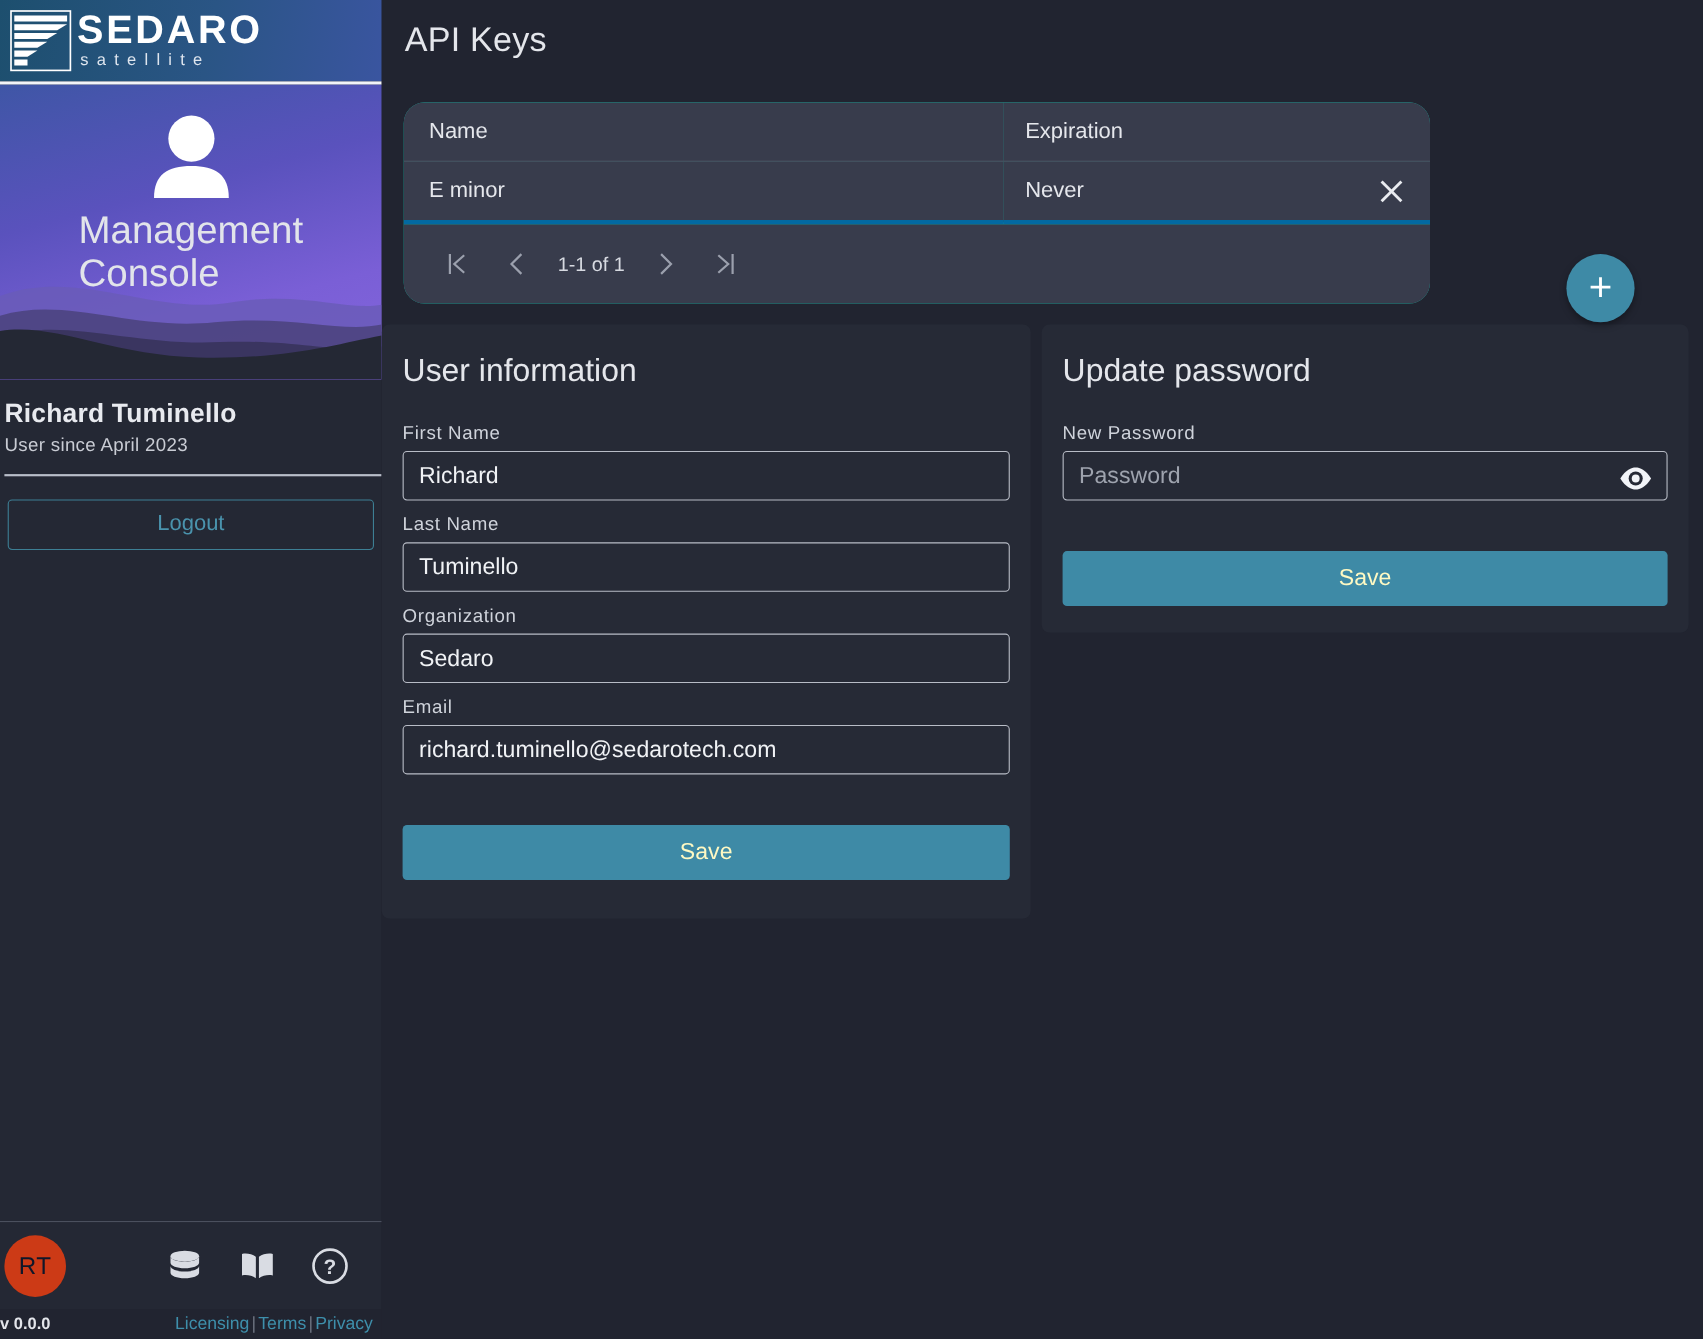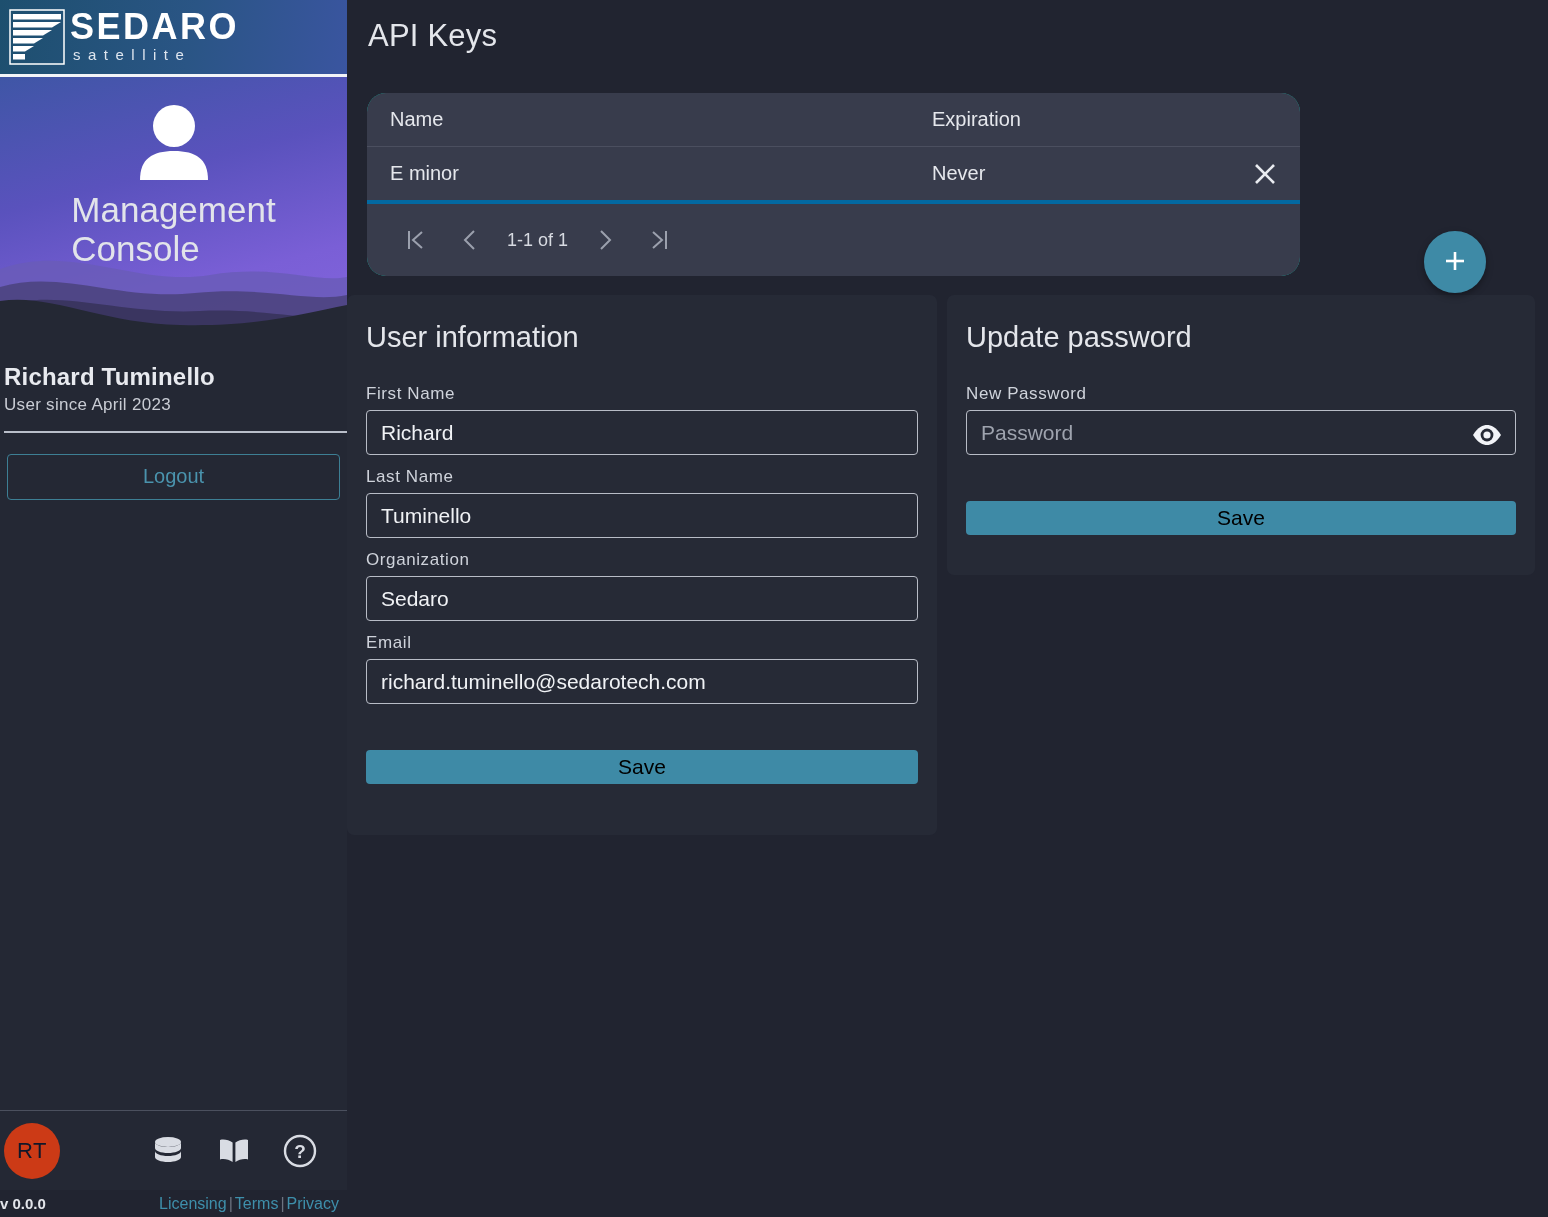--- a/index.html
+++ b/index.html
@@ -198,23 +198,23 @@
   }
   .field-input::placeholder { color: #9ea3ae; }
   .eye-btn {
     position: absolute; right: 10px; top: 32px;
     width: 38px; height: 38px;
     background: none; border: none; cursor: pointer;
     display: flex; align-items: center; justify-content: center;
     color: #f2f4f8;
   }
   .save-btn {
-    width: 100%; height: 34px;
+    width: 100%; height: 50px;
     background: #3e8aa6; border: none; border-radius: 4px;
-    color: #000000; font-size: 21px; cursor: pointer;
+    color: #fef9c3; font-size: 21px; cursor: pointer;
     font-family: "Liberation Sans", sans-serif;
   }
   #card-user .save-btn { margin-top: 34px; }
   #card-pass .save-btn { margin-top: 34px; }
 </style>
 </head>
 <body>
 
 <div id="app">
 

